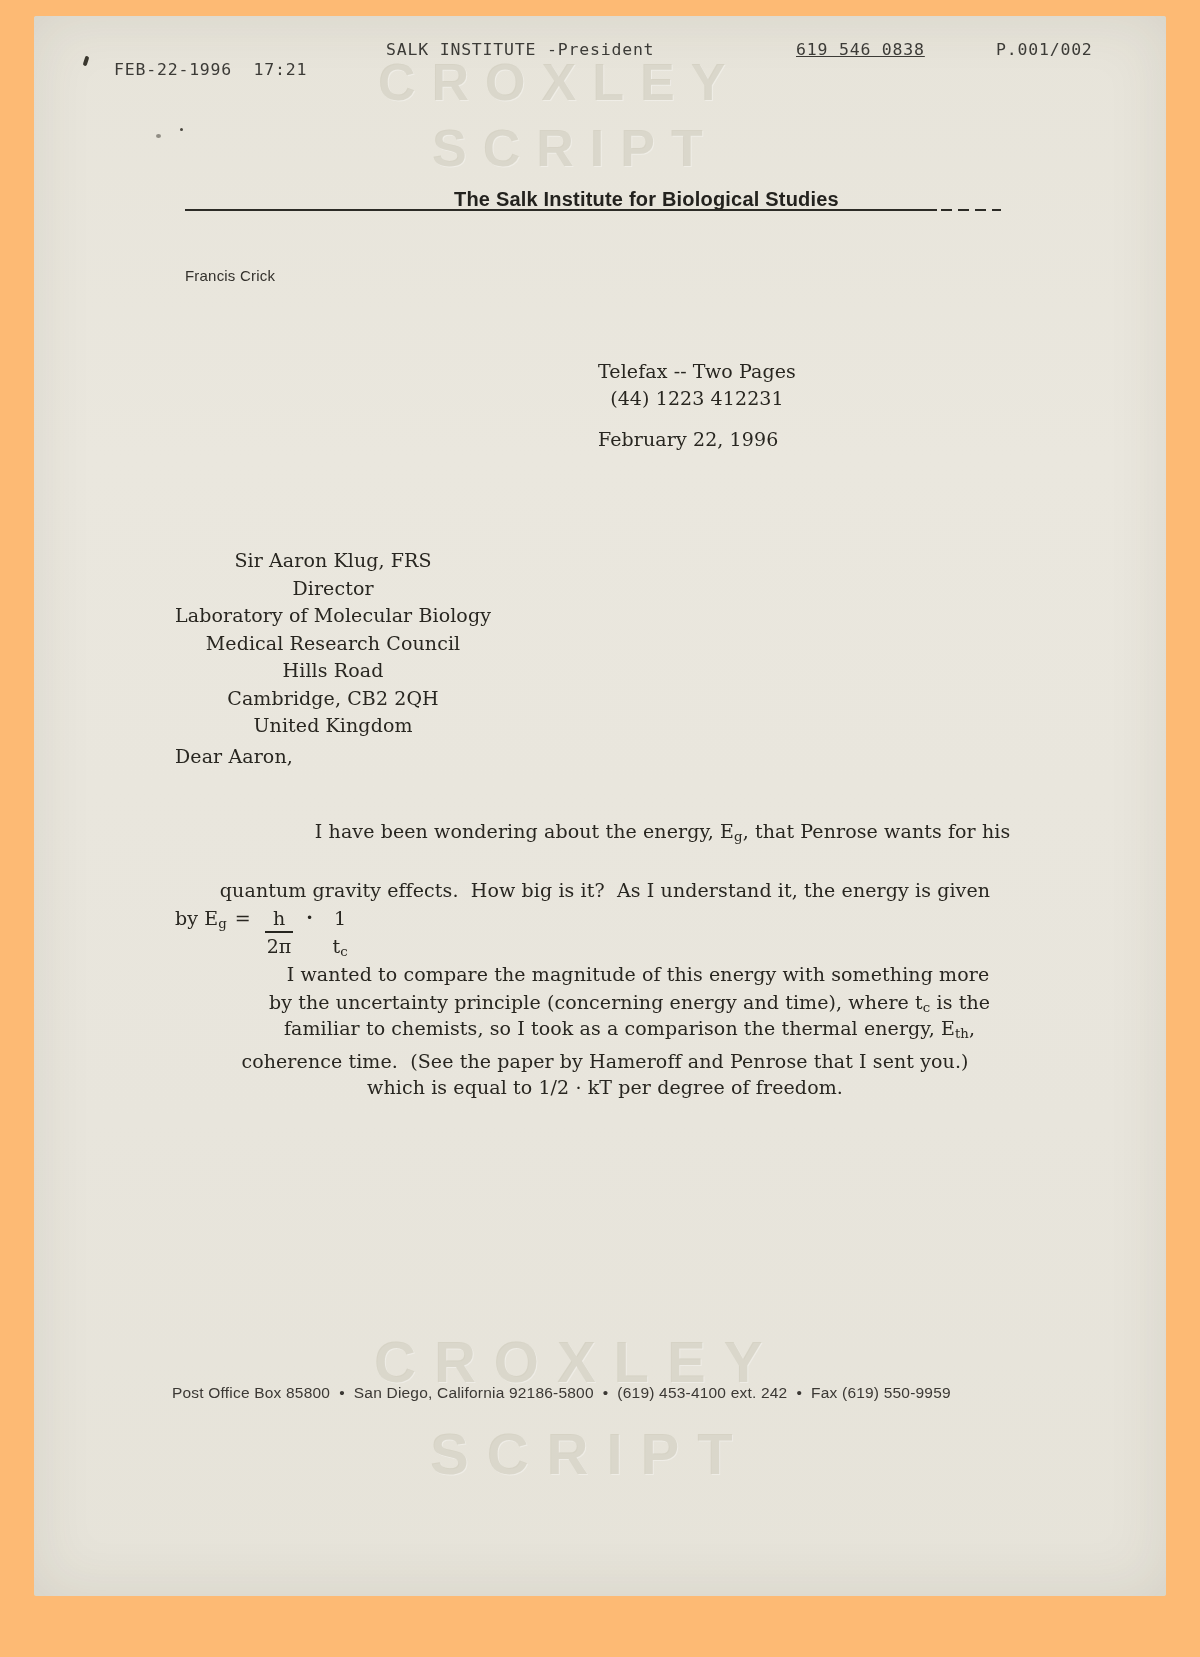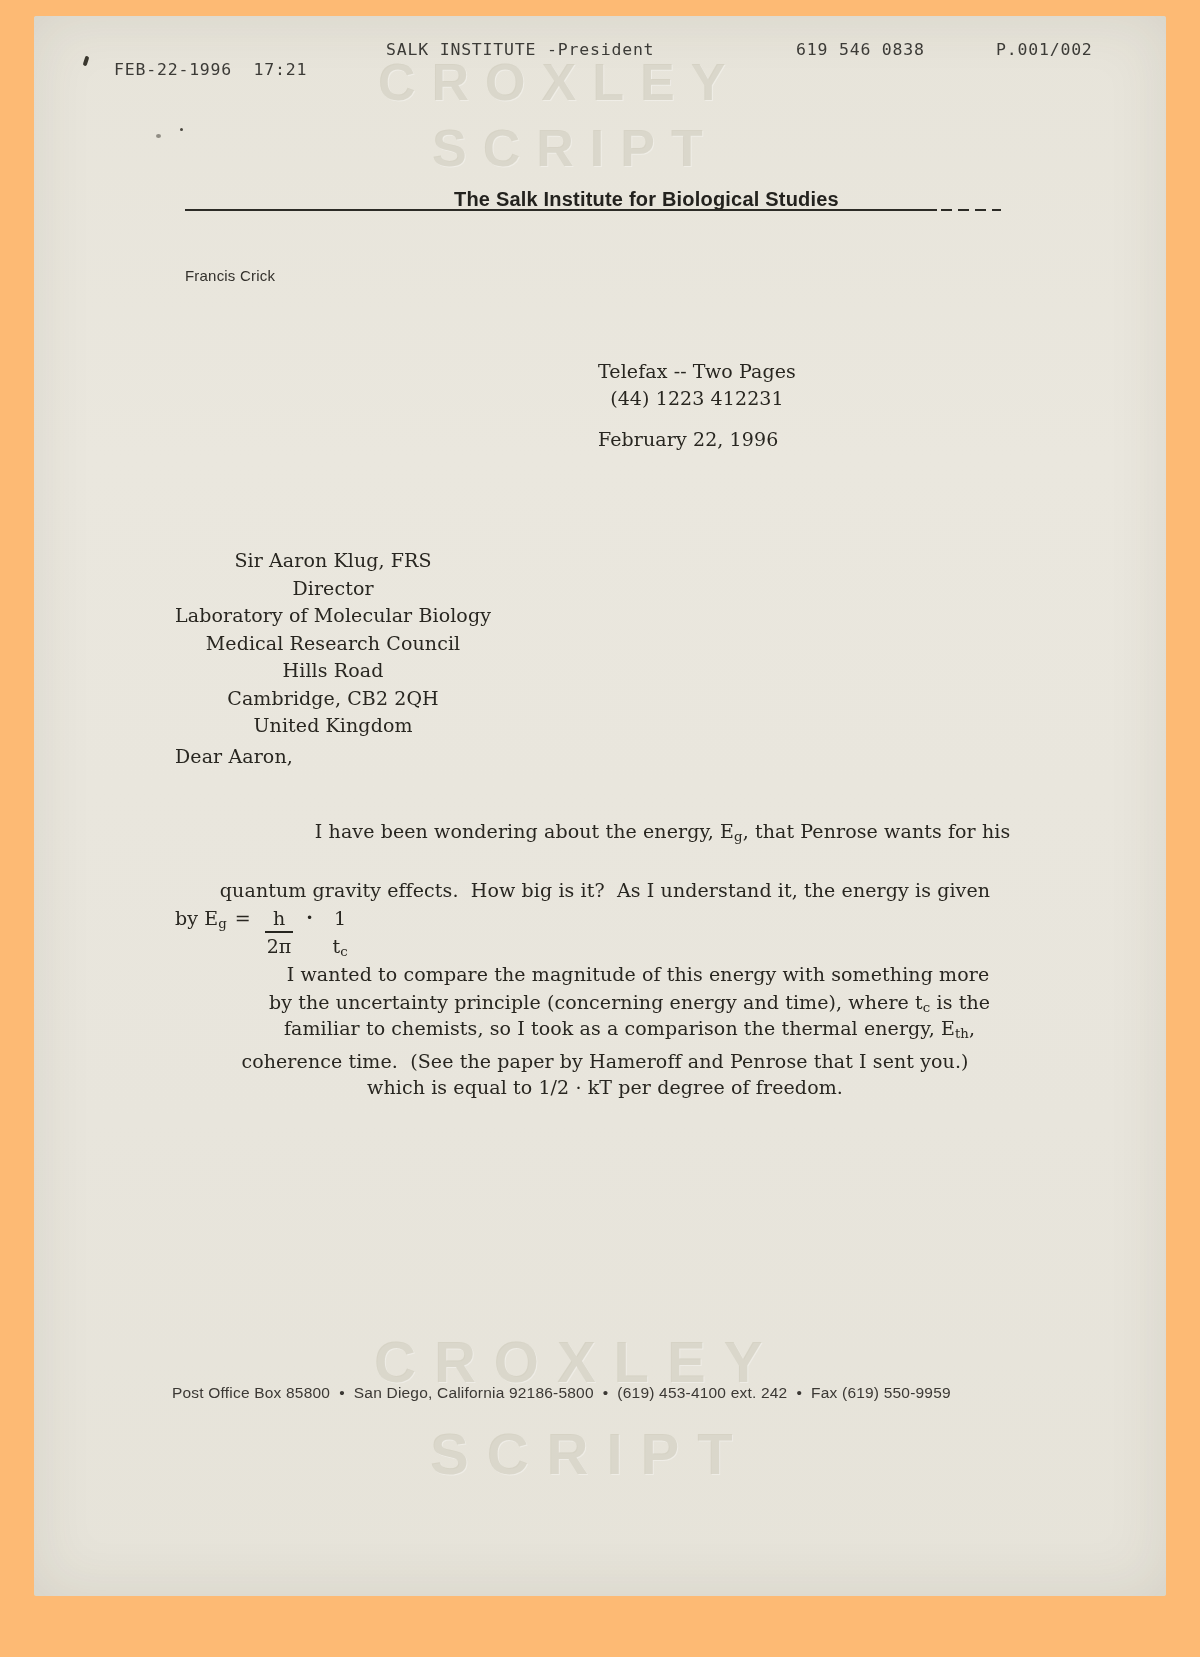--- a/index.html
+++ b/index.html
@@ -35,21 +35,21 @@
   .wm-bot2 { left: 396px; top: 1404px; font-size: 58px; letter-spacing: 18px; }
   
   .fax-header {
     position: absolute; left: 0; top: 24px; width: 100%;
     font-family: "DejaVu Sans Mono", monospace;
     font-size: 16.5px; color: #3c3b37; letter-spacing: 0.8px;
   }
   .fh { position: absolute; white-space: pre; }
   .fh-datetime { left: 80px; margin-top: 20px; }
   .fh-sender   { left: 352px; }
-  .fh-phone    { left: 762px; }
+  .fh-phone    { left: 762px; text-decoration: underline; }
   .fh-page     { left: 918px; margin-left: 44px; }
   
   .lh-title {
     position: absolute; left: 420px; top: 172px;
     font-family: "Liberation Sans", sans-serif;
     font-size: 20px; font-weight: bold; color: #23221e; letter-spacing: 0.2px;
     white-space: pre;
   }
   .lh-rule {
     position: absolute; left: 151px; top: 193px;

